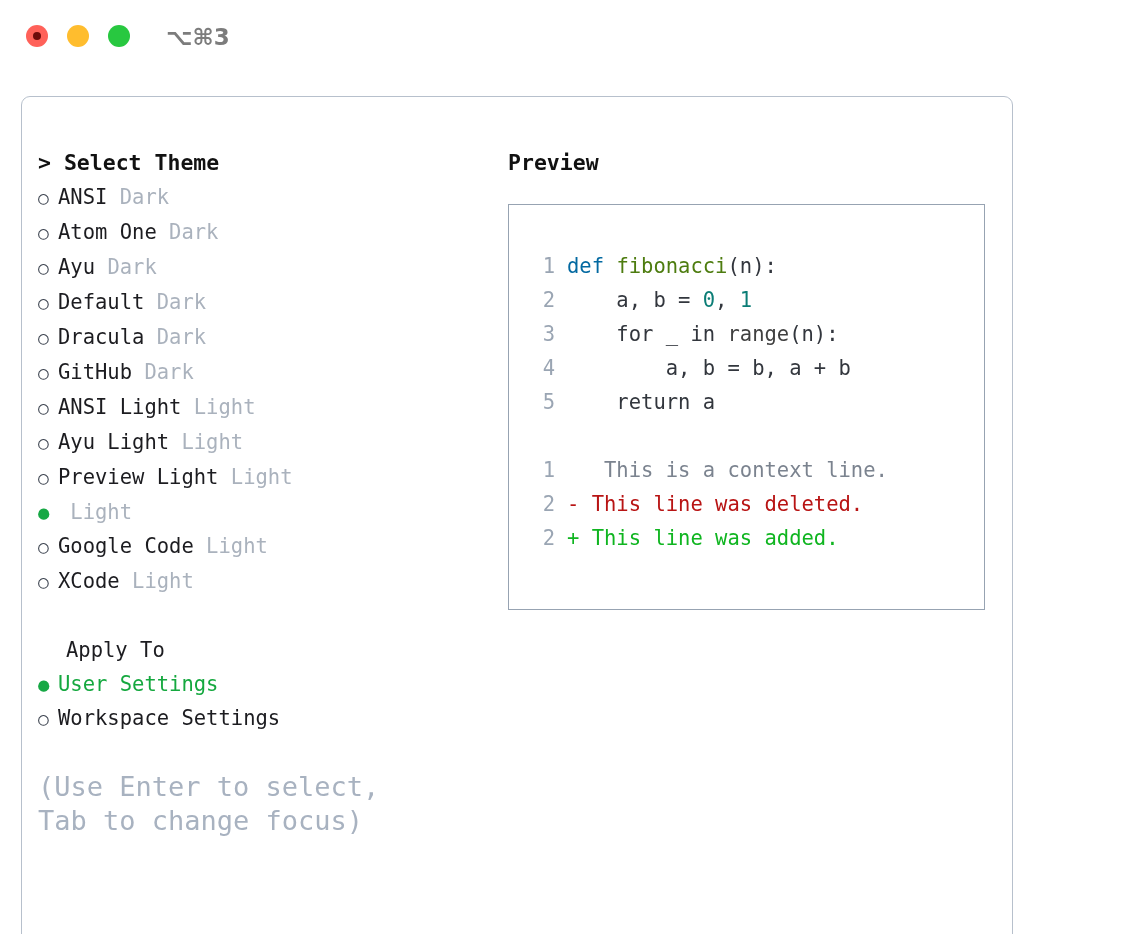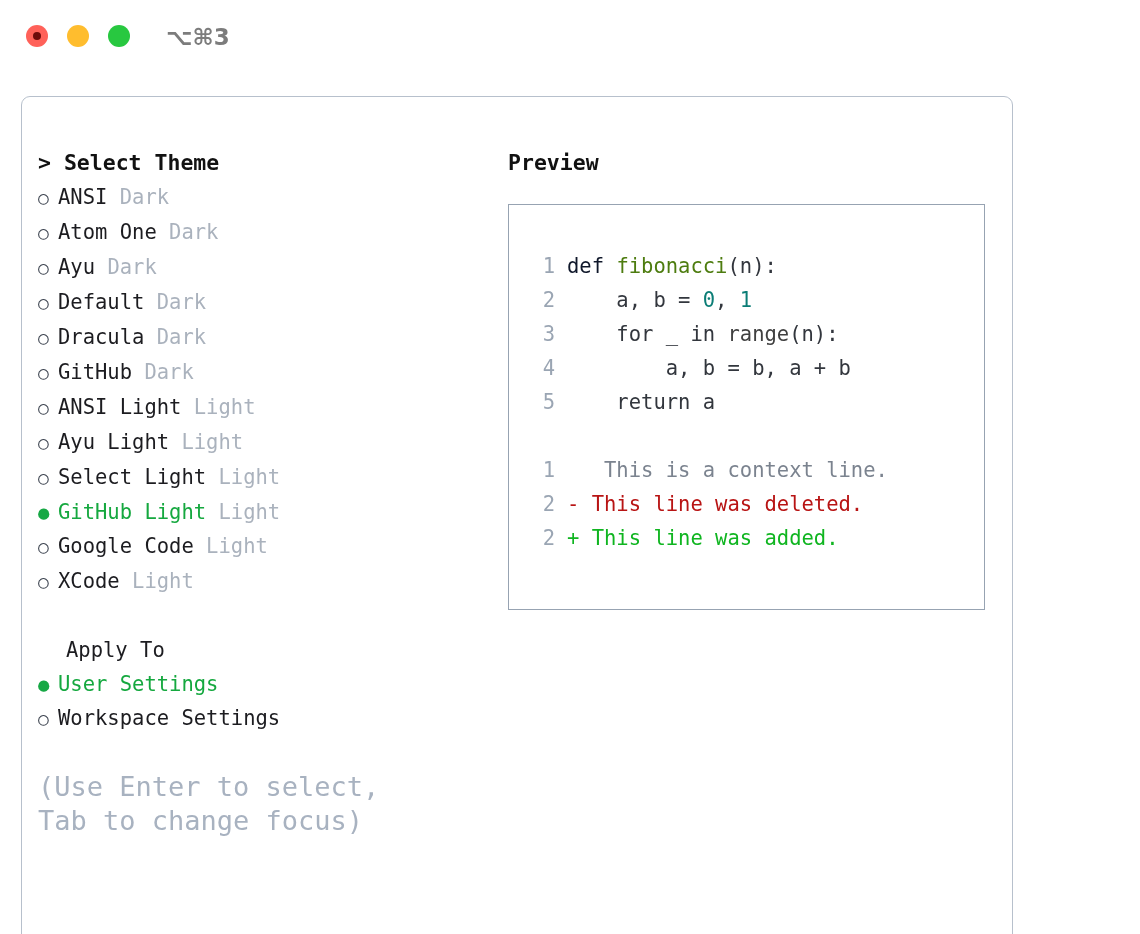--- a/index.html
+++ b/index.html
@@ -167,21 +167,21 @@
     padding-left: 16px;
   }
   .lineno {
     color: #9aa5b3;
     width: 30px;
     flex: 0 0 30px;
     text-align: right;
     margin-right: 12px;
   }
   .code-text { color: #32363d; }
-  .tok-kw   { color: #0f172a; }
+  .tok-kw   { color: #0369a1; }
   .tok-fn   { color: #4d7c0f; }
   .tok-num  { color: #0b7d76; }
   .tok-call { color: #404040; }
   .tok-plain{ color: #32363d; }
 
   .diff-gap { height: 34px; }
   .diff-ctx { color: #7b838f; }
   .diff-del { color: #b81414; }
   .diff-add { color: #0fb520; }
 </style>
@@ -207,22 +207,22 @@
 
       <div class="opt-list" id="theme-list">
           <div class="opt"><span class="bullet">○</span><span class="opt-name">ANSI</span><span> </span><span class="opt-cat">Dark</span></div>
           <div class="opt"><span class="bullet">○</span><span class="opt-name">Atom One</span><span> </span><span class="opt-cat">Dark</span></div>
           <div class="opt"><span class="bullet">○</span><span class="opt-name">Ayu</span><span> </span><span class="opt-cat">Dark</span></div>
           <div class="opt"><span class="bullet">○</span><span class="opt-name">Default</span><span> </span><span class="opt-cat">Dark</span></div>
           <div class="opt"><span class="bullet">○</span><span class="opt-name">Dracula</span><span> </span><span class="opt-cat">Dark</span></div>
           <div class="opt"><span class="bullet">○</span><span class="opt-name">GitHub</span><span> </span><span class="opt-cat">Dark</span></div>
           <div class="opt"><span class="bullet">○</span><span class="opt-name">ANSI Light</span><span> </span><span class="opt-cat">Light</span></div>
           <div class="opt"><span class="bullet">○</span><span class="opt-name">Ayu Light</span><span> </span><span class="opt-cat">Light</span></div>
-          <div class="opt"><span class="bullet">○</span><span class="opt-name">Select Light</span><span> </span><span class="opt-cat">Light</span></div>
-          <div class="opt"><span class="bullet sel">●</span><span class="opt-name sel">GitHub Light</span><span> </span><span class="opt-cat">Light</span></div>
+          <div class="opt"><span class="bullet">○</span><span class="opt-name">Preview Light</span><span> </span><span class="opt-cat">Light</span></div>
+          <div class="opt"><span class="bullet sel">●</span><span> </span><span class="opt-cat">Light</span></div>
           <div class="opt"><span class="bullet">○</span><span class="opt-name">Google Code</span><span> </span><span class="opt-cat">Light</span></div>
           <div class="opt"><span class="bullet">○</span><span class="opt-name">XCode</span><span> </span><span class="opt-cat">Light</span></div>
         </div>
 
       <div class="spacer-row"></div>
 
       <div class="applyto-head">Apply To</div>
 
       <div class="opt-list" id="apply-list">
           <div class="opt"><span class="bullet sel">●</span><span class="opt-name sel">User Settings</span></div>

